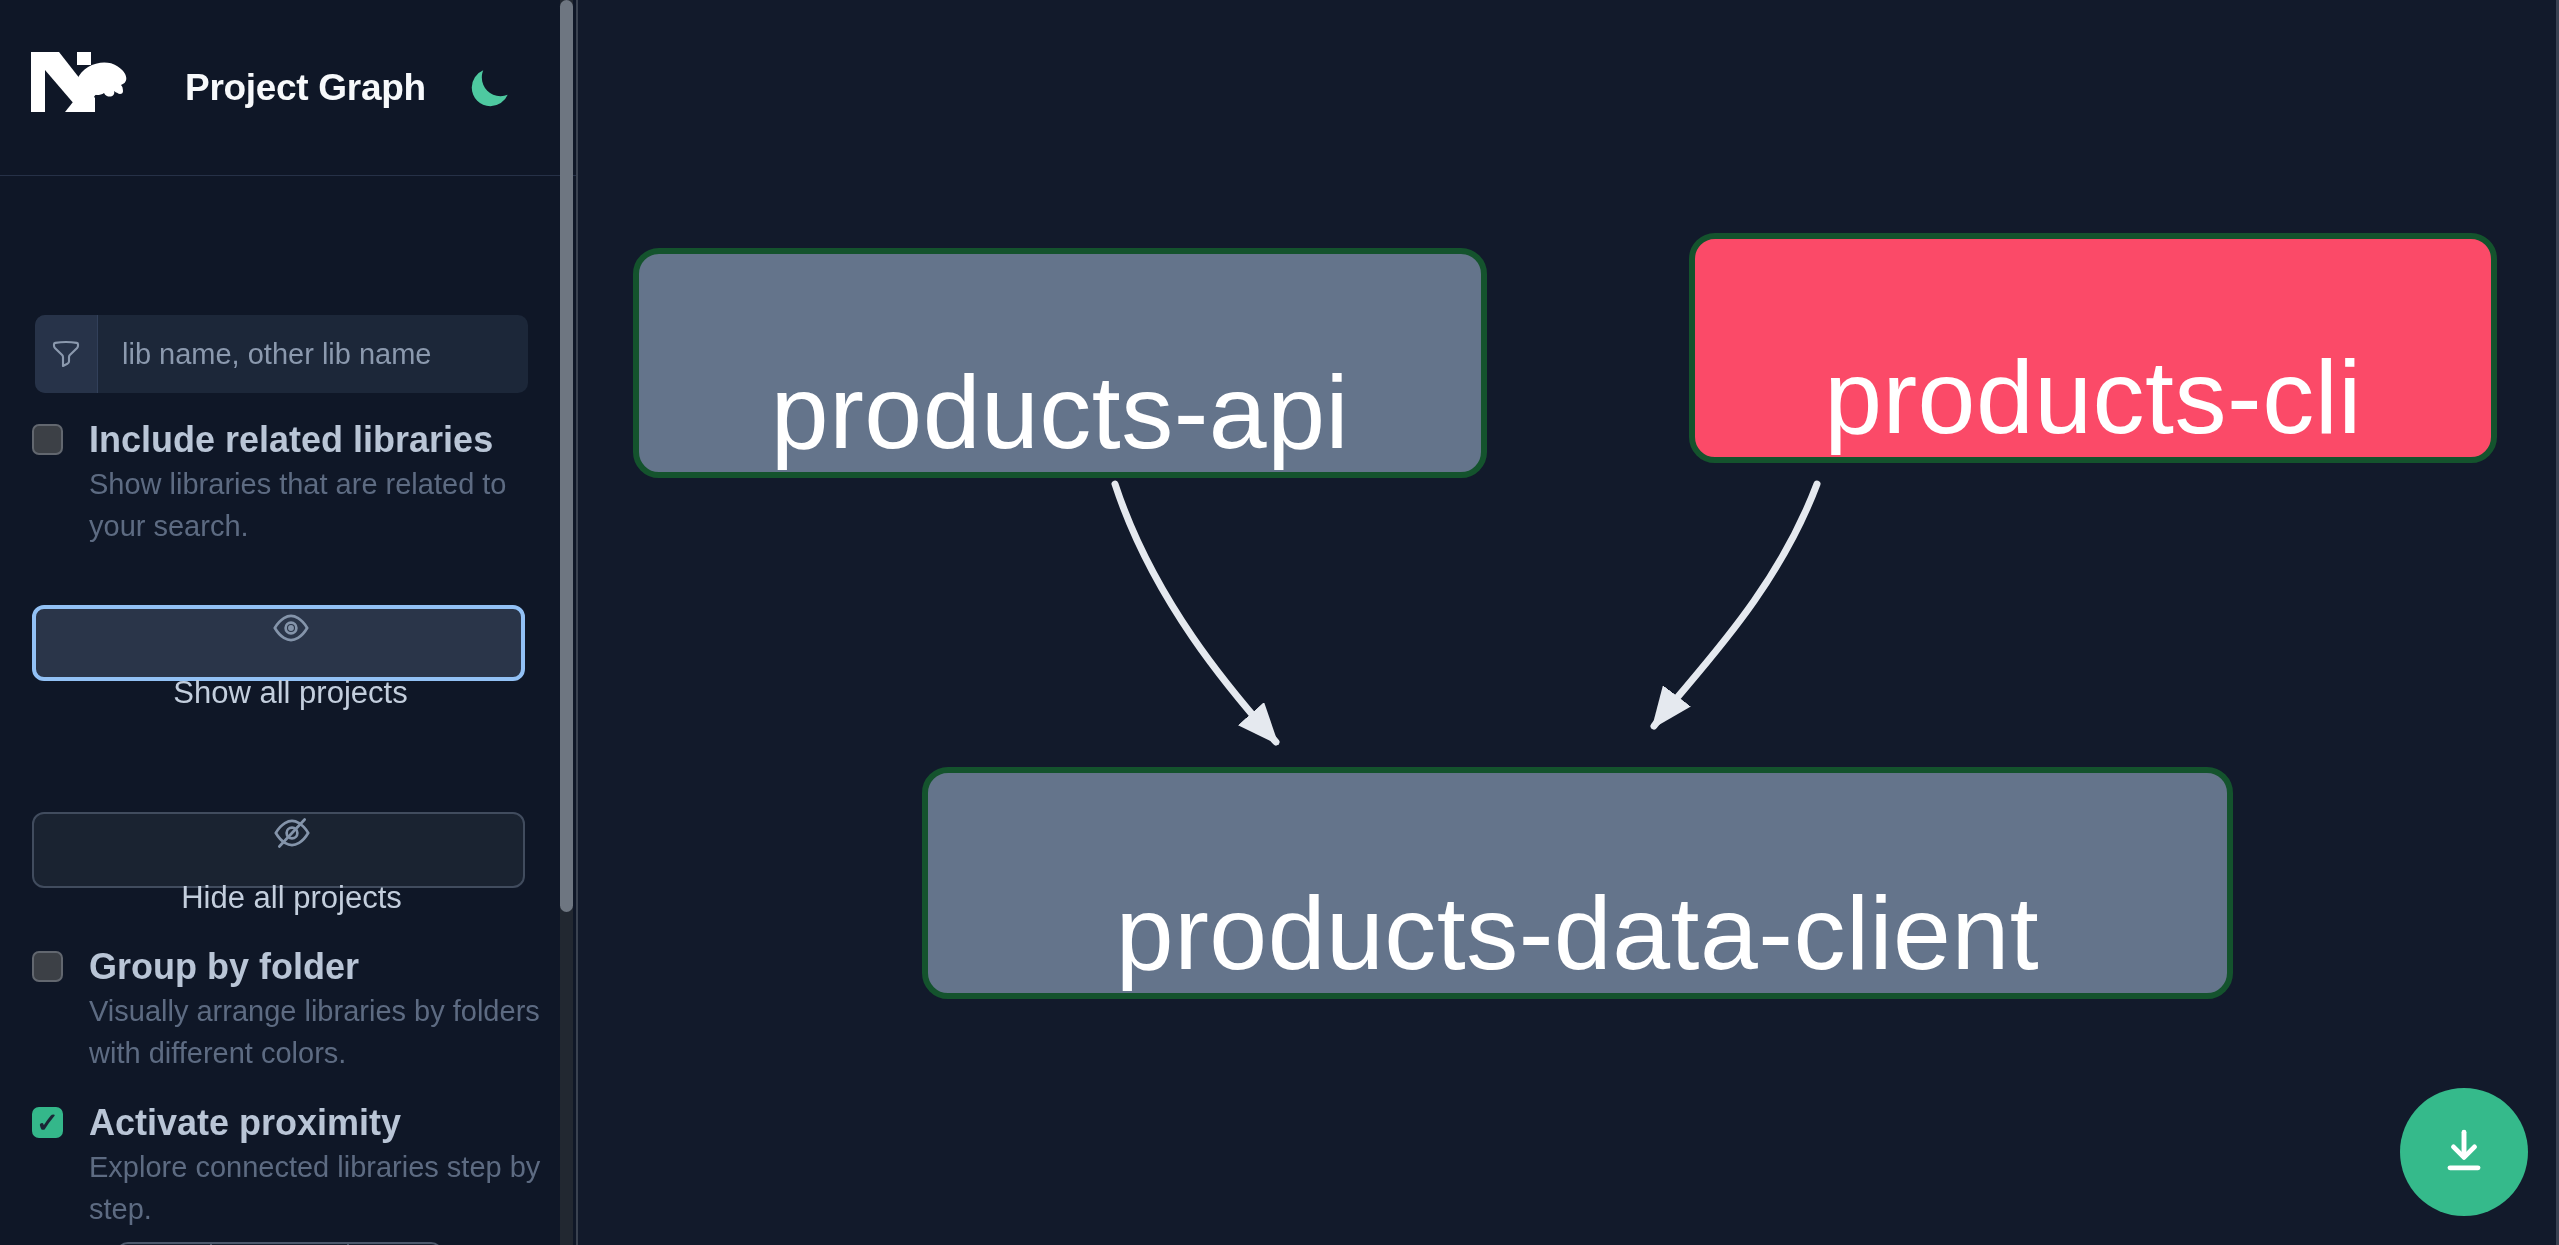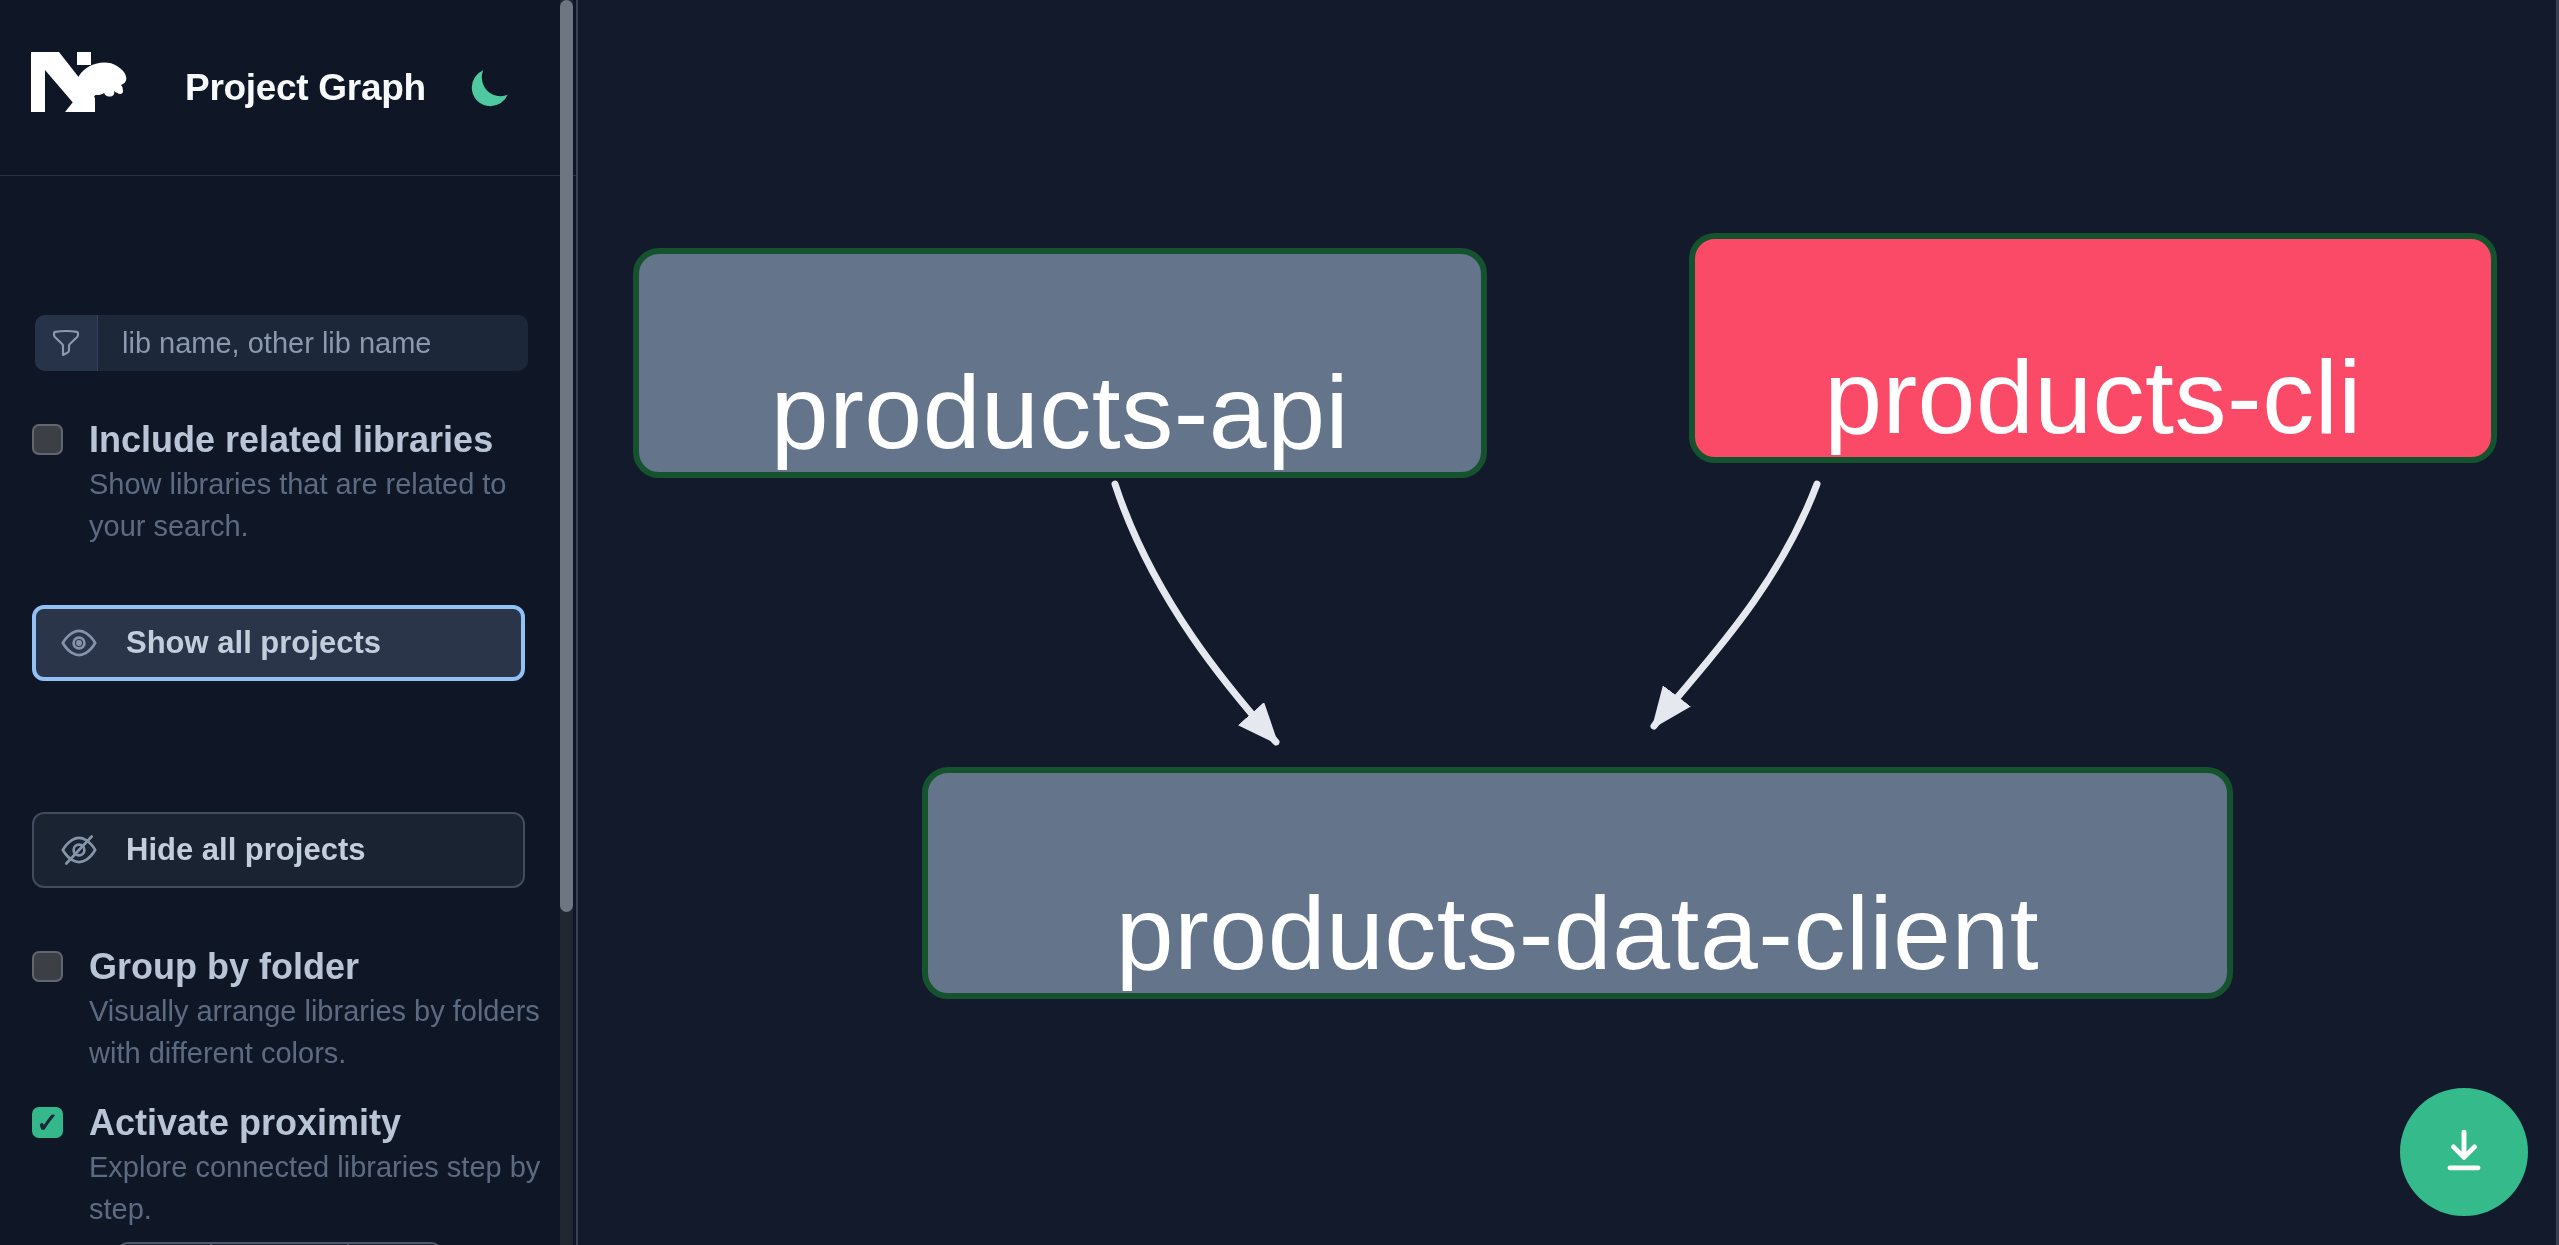--- a/index.html
+++ b/index.html
@@ -25,21 +25,21 @@
     position:absolute; left:185px; top:64px; line-height:48px;
     font-size:37px; font-weight:700; color:#f7f9fb; letter-spacing:-0.3px;
   }
   .moon { position:absolute; right:64px; top:66px; width:46px; height:46px; cursor:pointer; }
 
   .info-row { position:absolute; left:33px; top:202px; display:flex; align-items:center; gap:20px; }
   .info-icon { width:28px; height:28px; flex:none; }
   .tagline { font-size:26px; font-weight:500; color:#9aa8bb; }
 
   .search {
-    position:absolute; left:35px; top:315px; width:493px; height:56px;
+    position:absolute; left:35px; top:315px; width:493px; height:78px;
     background:#1c2739; border-radius:10px; display:flex; align-items:stretch; overflow:hidden;justify-content:center;
   }
   .search-icon-cell {
     width:63px; flex:none; background:#273349; border-right:1px solid #32405a;
     display:flex; align-items:center; justify-content:center;
   }
   .search input {
     flex:1; background:transparent; border:none; outline:none;
     font-family:"Liberation Sans", sans-serif;
     font-size:29px; color:#cbd5e1; padding:0 24px;
@@ -57,21 +57,21 @@
     display:flex; align-items:center; justify-content:center;
     color:#1b2636; font-size:27px; font-weight:700;
   }
   .toggle-label { font-size:36px; font-weight:700; color:#b9c5d6; line-height:36px; cursor:pointer; }
   .toggle-desc { font-size:29px; font-weight:400; color:#5d6b82; line-height:42px; margin-top:5px; width:465px; }
 
   .sb-btn {
     position:absolute; left:32px; width:493px; height:76px; border-radius:12px;
     display:flex; align-items:center; gap:28px; padding:0 0 0 26px;
     background:#1a2331; border:2px solid #414c5e; cursor:pointer;
-    font-size:31px; font-weight:700; color:#c3cedd;
+    font-size:31px; font-weight:400; color:#c3cedd;flex-direction:column;
   }
   .sb-btn .bicon { width:38px; height:38px; flex:none; }
   .sb-btn.focused { border:4px solid #92c1f5; background:#2a3549; padding-left:24px; }
   .sb-btn.affected { border:3px solid #ef4444; color:#ef4444; background:#141d2e; }
 
   .stepper {
     position:absolute; left:116px; top:1242px; width:327px; height:30px;
     border:2px solid #4e5a6d; border-radius:12px 12px 0 0; background:#151e2e;
     display:flex;
   }

